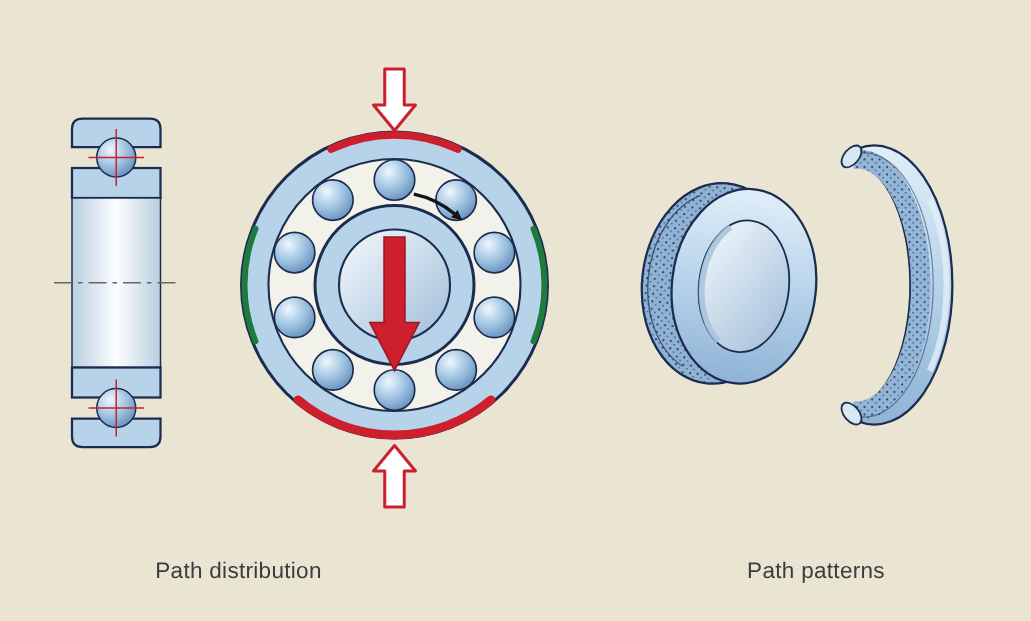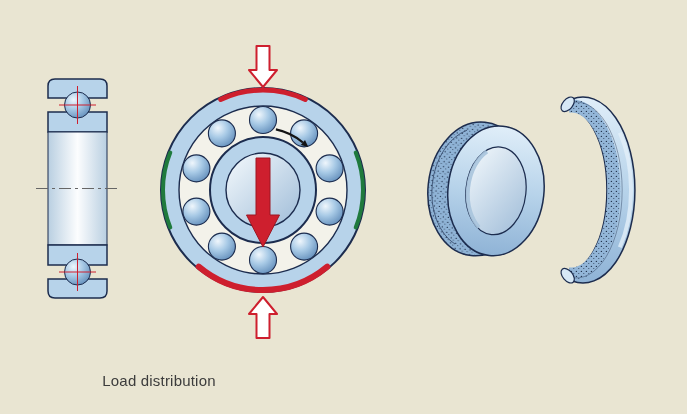--- a/index.html
+++ b/index.html
@@ -130,15 +130,16 @@
       <path d="M572.2,99 A52,93 0 1 1 572.2,281 L563.2,270.4 A39,81 0 1 0 563.2,109.6 Z" fill="url(#faceGrad)" style="stroke:var(--outline,#1c2c4e)" stroke-width="1.5" stroke-linejoin="round"></path>
       <path d="M568.3,106.3 A42,84 0 1 1 568.3,273.7" fill="none" stroke="#93b6d8" stroke-width="13"></path>
       <path d="M568.3,106.3 A42,84 0 1 1 568.3,273.7" fill="none" stroke="url(#stipplePat)" stroke-width="13"></path>
       <path d="M569.6,102.9 A46,88 0 1 1 569.6,277.1" fill="none" style="stroke:var(--outline,#1c2c4e)" stroke-width="0.8" opacity="0.5"></path>
       <path d="M619.8,132.8 A48,89 0 0 1 619.8,247.2" fill="none" stroke="#e2eff9" stroke-width="4" opacity="0.8"></path>
       <ellipse cx="567.7" cy="104.3" rx="8.5" ry="5" transform="rotate(-50 567.7 104.3)" style="fill:var(--ring-face-light,#d7e8f5);stroke:var(--outline,#1c2c4e)" stroke-width="1.2"></ellipse>
       <ellipse cx="567.7" cy="275.7" rx="8.5" ry="5" transform="rotate(50 567.7 275.7)" style="fill:var(--ring-face-light,#d7e8f5);stroke:var(--outline,#1c2c4e)" stroke-width="1.2"></ellipse>
     </g>
   </svg>
 
-  <div class="label" style="left:79px;width:160px;">Load distribution</div>
+  <div class="label" style="left:79px;width:160px;">Path distribution</div>
+  <div class="label" style="left:464px;width:160px;">Path patterns</div>
 
 </div>
 
 </body></html>

